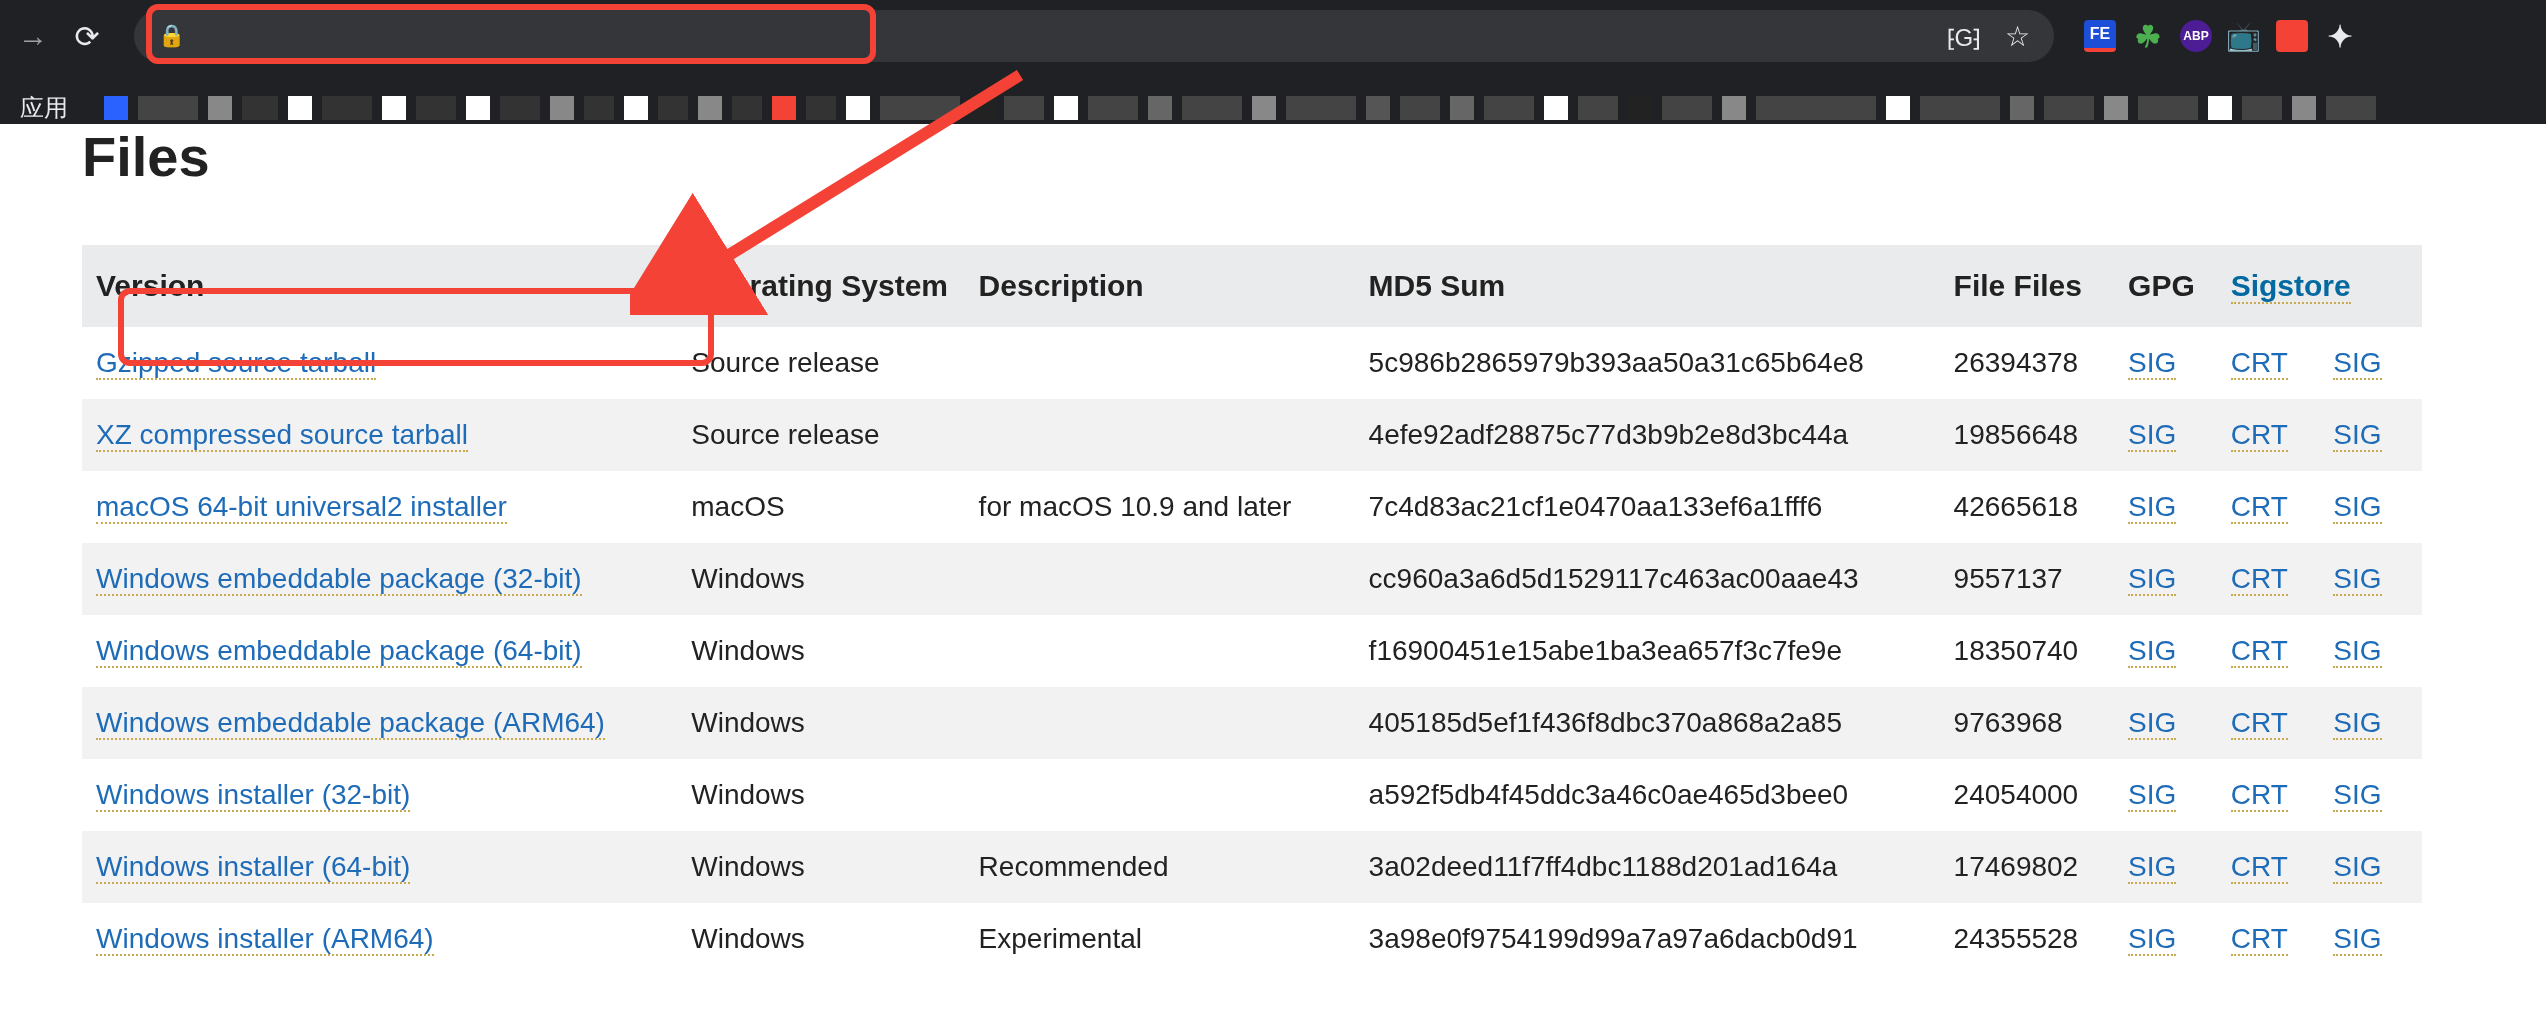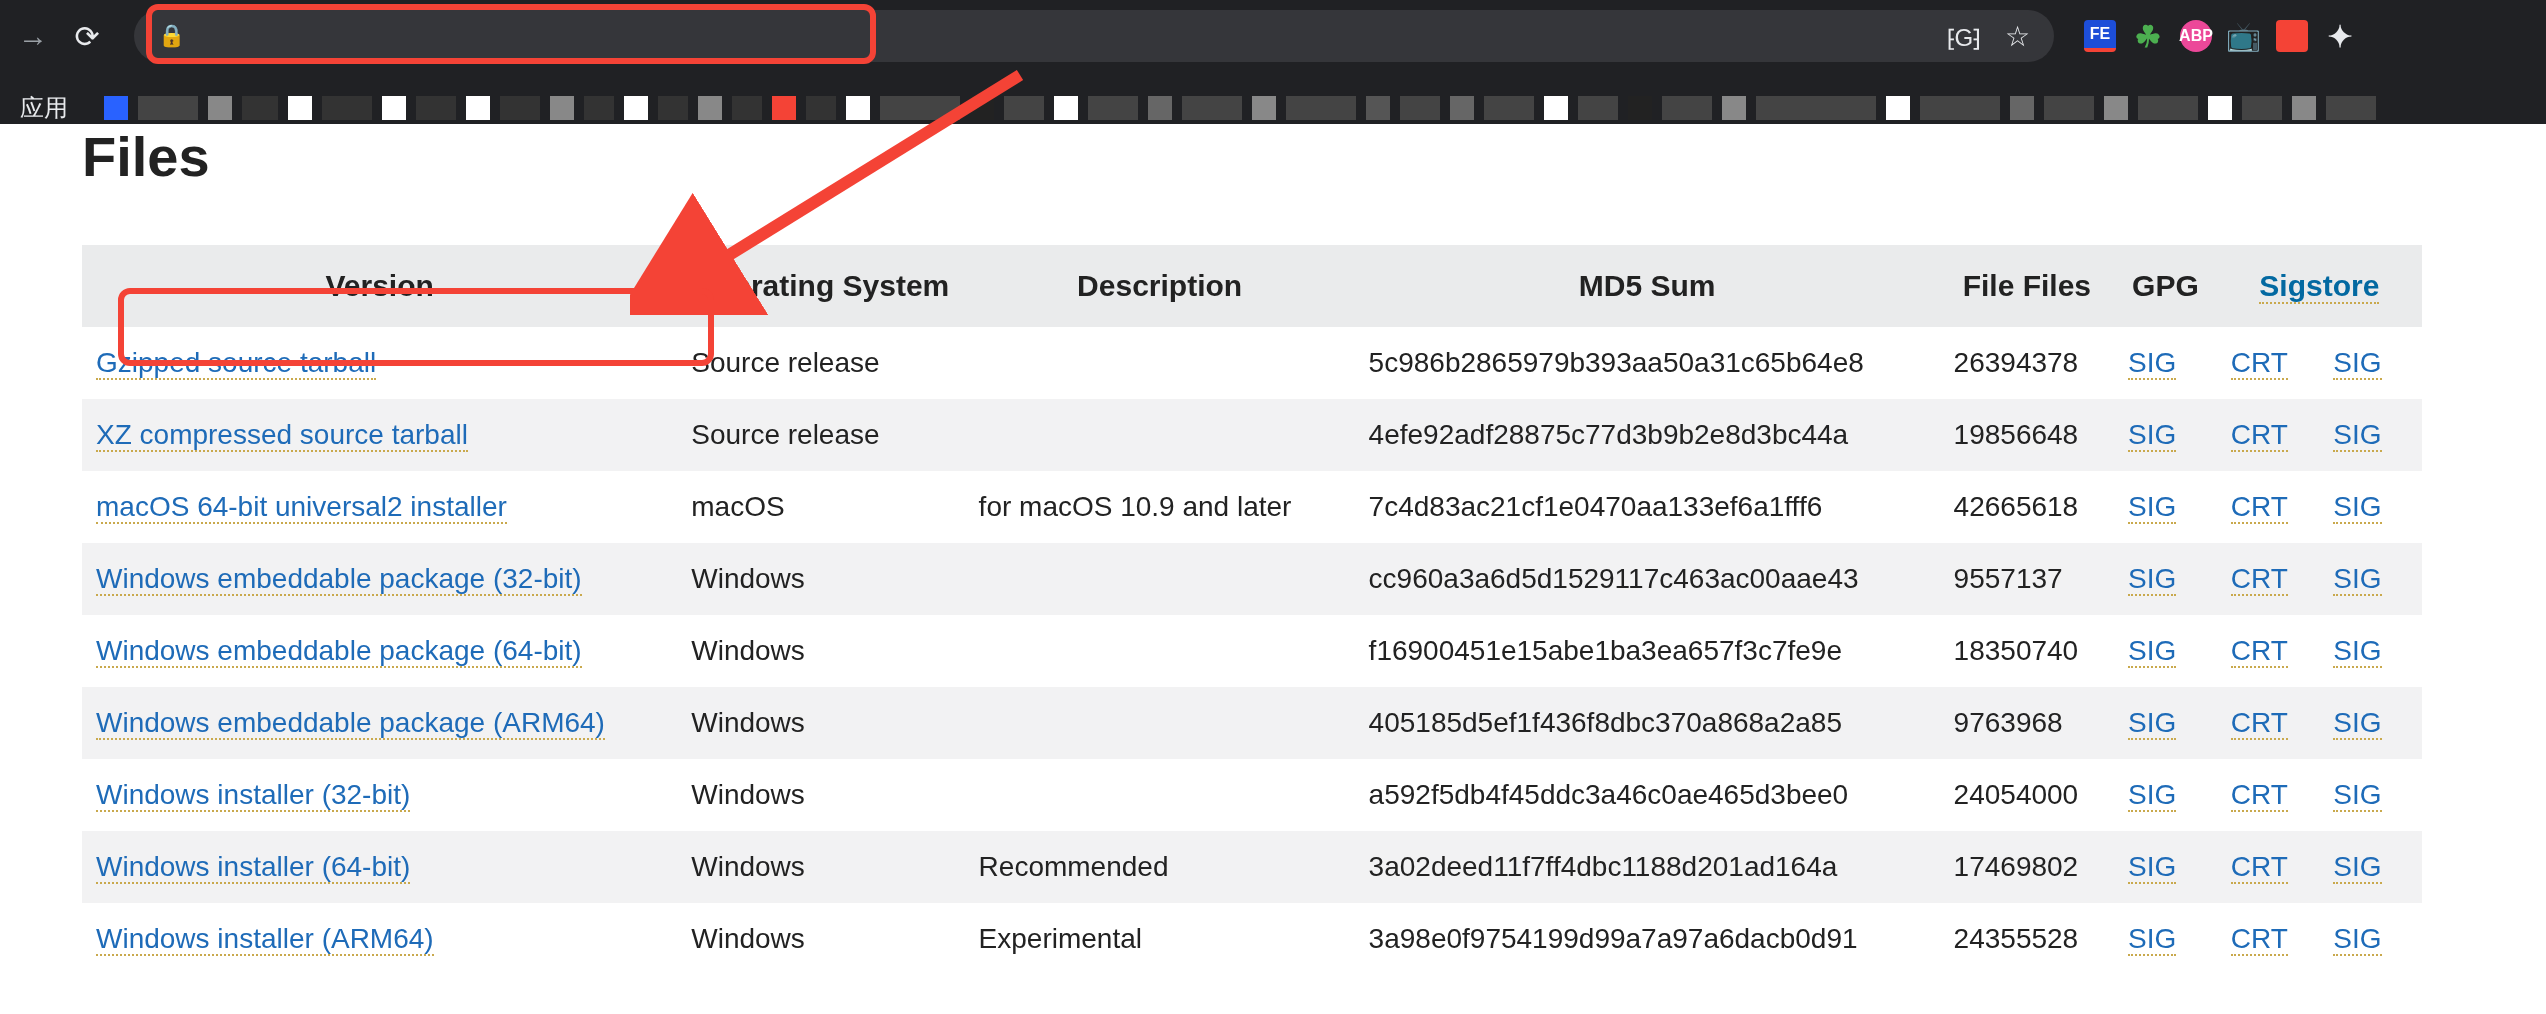--- a/index.html
+++ b/index.html
@@ -79,21 +79,21 @@
     border-radius: 4px;
     display: flex;
     align-items: center;
     justify-content: center;
     font-size: 16px;
     font-weight: bold;
     color: #fff;
   }
   .ext-fe { background: #1d4ed8; border-bottom: 4px solid #f44336; }
   .ext-ev { color: #4caf50; font-size: 30px; background: transparent; }
-  .ext-abp { background: #ec4899; border-radius: 50%; font-size: 16px; }
+  .ext-abp { background: #4c1d95; border-radius: 50%; font-size: 12px; }
   .ext-tv { color: #9aa0a6; font-size: 28px; background: transparent; }
   .ext-red { background: #f44336; }
   .ext-puzzle { color: #e8eaed; font-size: 30px; background: transparent; }
 
   
   .bookmarks-bar {
     background: #202124;
     height: 72px;
     display: flex;
     align-items: center;
@@ -128,21 +128,21 @@
     margin-top: -20px;
   }
   table {
     border-collapse: collapse;
     width: 100%;
     margin-top: 56px;
     table-layout: fixed;
   }
   thead tr { background: #eaebec; }
   th {
-    text-align: center;
+    text-align: left;
     font-size: 30px;
     font-weight: 700;
     color: #222;
     padding: 24px 14px;
   }
   th a {
     color: #0369a1;
     text-decoration: none;
     border-bottom: 2px dotted #c9a94d;
   }

